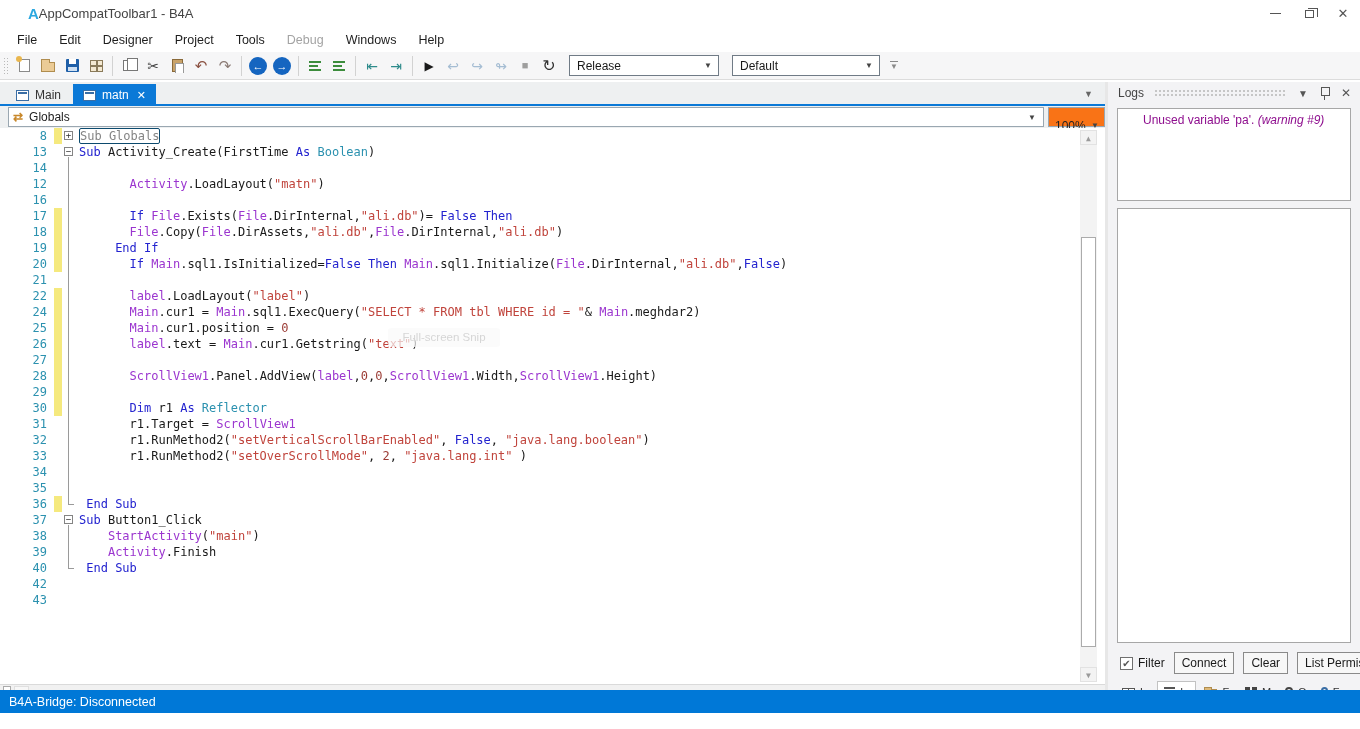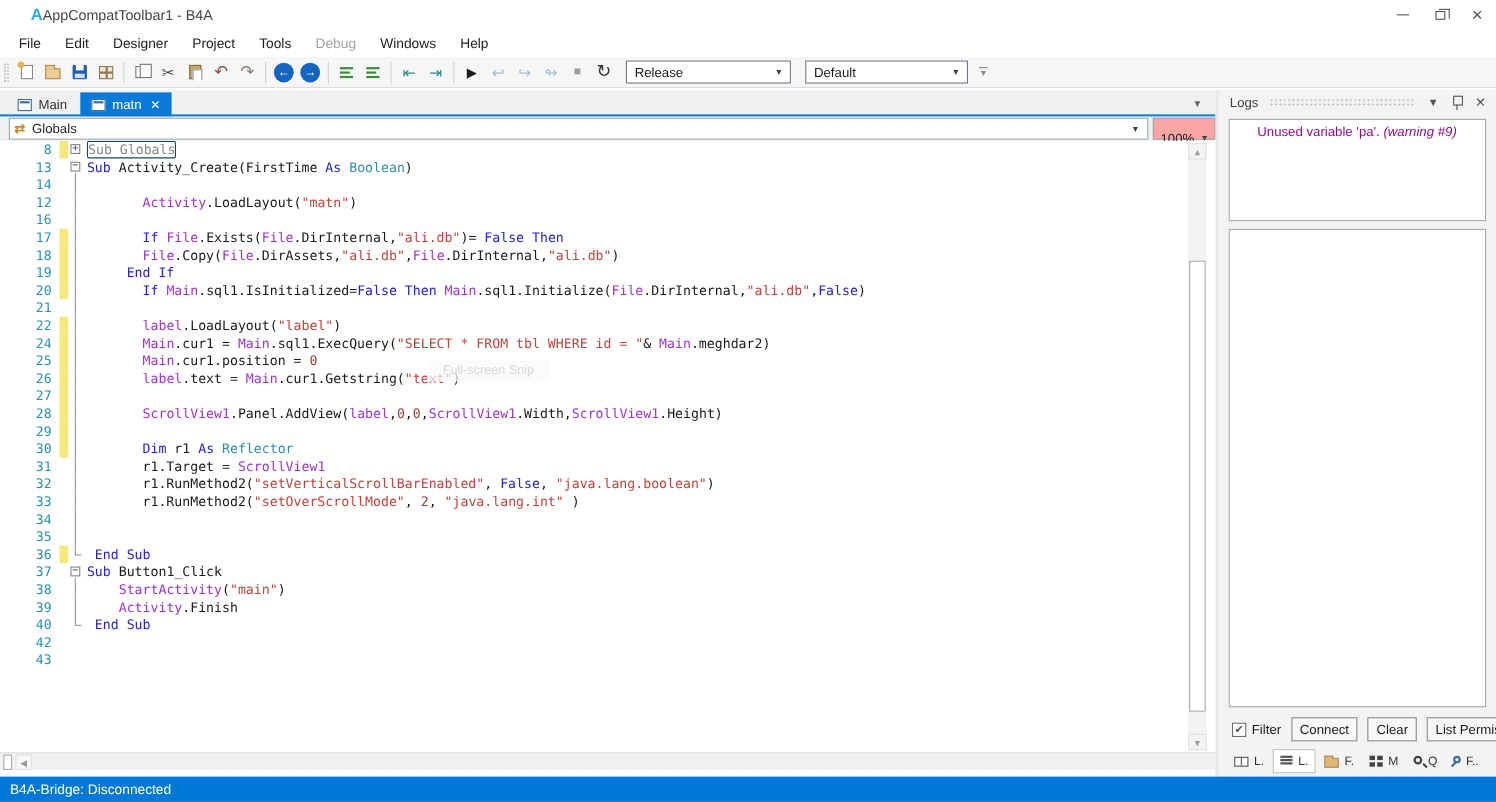--- a/index.html
+++ b/index.html
@@ -65,21 +65,21 @@
   .wicon { width:13px; height:11px; border:1px solid #3A6EA5; background:#fff; position:relative; flex:none; }
   .wicon::before { content:""; position:absolute; left:1px; right:1px; top:1px; height:2px; background:#3A6EA5; }
   .dtab .tclose { font-size:11px; margin-left:2px; }
   #tab-chevron { margin-left:auto; margin-right:12px; align-self:center; color:#666; font-size:9px; }
 
   
   #globalsbar { position:absolute; left:0; top:106px; width:1105px; height:22px; background:#eef0f1; display:flex; align-items:center; }
   #scope-combo { margin-left:8px; width:1036px; height:20px; border:1px solid #9aa7b1; background:#fff; display:flex; align-items:center; padding:0 4px; gap:8px; }
   #scope-icon { color:#C8882B; font-weight:bold; font-size:12px; letter-spacing:-2px; }
   #scope-combo .arrow, #zoom-combo .arrow { margin-left:auto; font-size:8px; color:#444; padding:0 3px; }
-  #zoom-combo { margin-left:4px; width:57px; height:20px; border:1px solid #9aa7b1; background:#fca5a5; display:flex; align-items:center; padding:17px 2px 0 6px; }
+  #zoom-combo { margin-left:4px; width:57px; height:20px; border:1px solid #9aa7b1; background:#f97316; display:flex; align-items:center; padding:17px 2px 0 6px; }
 
   
   #editor { position:absolute; left:0; top:128px; width:1105px; height:556px; background:#fff; overflow:hidden; font-family:"DejaVu Sans Mono", monospace; font-size:12px; line-height:16px; }
   .row { display:flex; height:16px; white-space:pre; }
   .ln { width:54px; text-align:right; padding-right:7px; color:#2B91AF; flex:none; }
   .barcol { width:8px; flex:none; }
   .barcol.on { background:#F5E97E; }
   .fold { width:17px; flex:none; position:relative; }
   .fold .fb { position:absolute; left:2px; top:3px; width:9px; height:9px; border:1px solid #848484; background:#fff; font-size:9px; line-height:7px; text-align:center; color:#333; }
   .f-line::before { content:""; position:absolute; left:6px; top:0; bottom:0; border-left:1px solid #9a9a9a; }
@@ -130,21 +130,21 @@
   .bt-lines { width:11px; height:2px; background:#555; box-shadow:0 3px 0 #555, 0 6px 0 #555; margin-bottom:6px; margin-top:-2px; }
   .bt-folder { width:13px; height:9px; background:#DDB878; border:1px solid #B08D4F; position:relative; margin-top:2px; }
   .bt-folder::before { content:""; position:absolute; left:-1px; top:-3px; width:6px; height:2px; background:#DDB878; border:1px solid #B08D4F; border-bottom:none; }
   .bt-mod { width:5px; height:4px; background:#444; box-shadow:7px 0 0 #444, 0 6px 0 #444, 7px 6px 0 #444; margin-right:7px; margin-bottom:6px; }
   .bt-search { width:8px; height:8px; border:2px solid #444; border-radius:50%; position:relative; margin-bottom:3px; }
   .bt-search::after { content:""; position:absolute; left:6px; top:6px; width:5px; height:2px; background:#444; transform:rotate(45deg); }
   .bt-find { width:7px; height:7px; border:2px solid #3A6EA5; border-radius:50%; position:relative; margin-bottom:3px; }
   .bt-find::after { content:""; position:absolute; left:-4px; top:5px; width:5px; height:2px; background:#3A6EA5; transform:rotate(-45deg); }
 
   
-  #statusbar { position:absolute; left:0; bottom:0; width:1360px; height:23px; background:#0078D7; color:#fff; display:flex; align-items:center; padding-left:9px; font-size:12.5px; }
+  #statusbar { position:absolute; left:0; bottom:16px; width:1360px; height:23px; background:#0078D7; color:#fff; display:flex; align-items:center; padding-left:9px; font-size:12.5px; }
 </style>
 </head>
 <body>
 
 <div id="app">
 
   <div id="titlebar">
     <span id="logo">A</span>
     <span id="wtitle">AppCompatToolbar1 - B4A</span>
     <div id="wbtns">

